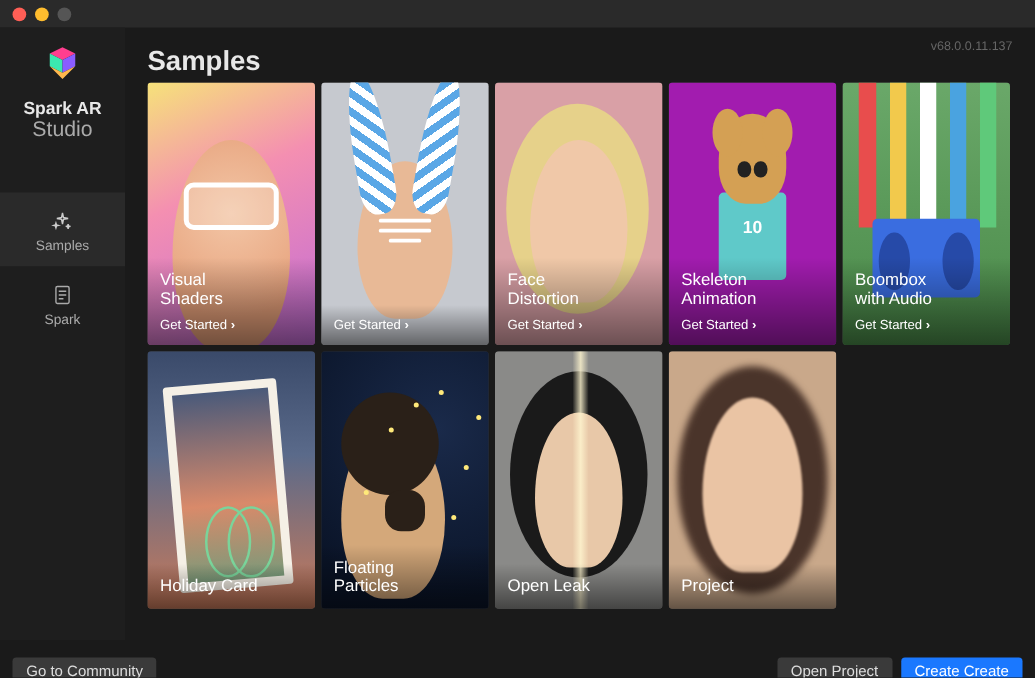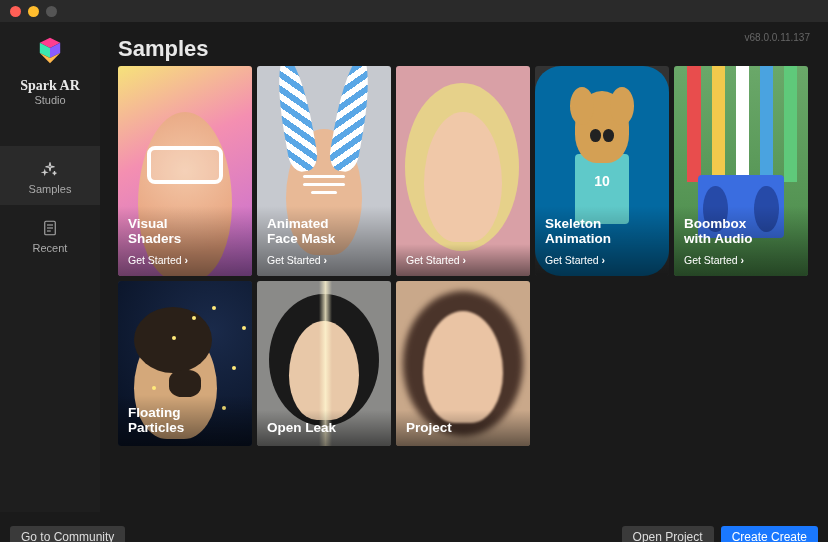--- a/index.html
+++ b/index.html
@@ -48,25 +48,24 @@
       width: 34px;
       height: 34px;
       margin-bottom: 8px;
     }
     .brand-name {
       color: #e8e8e8;
       font-size: 14px;
       font-weight: 600;
       text-align: center;
       line-height: 1.15;
-      font-family: Liberation Serif, serif;
     }
     .brand-sub {
       color: #aaa;
-      font-size: 11px;
+      font-size: 17px;
       text-align: center;
       margin-bottom: 40px;
     }
     .nav-item {
       width: 100%;
       text-align: center;
       padding: 14px 0 10px 0;
       cursor: pointer;
       color: #aaa;
       font-size: 11px;
@@ -110,35 +109,35 @@
       gap: 5px;
     }
     .card {
       position: relative;
       height: 210px;
       border-radius: 3px;
       overflow: hidden;
       cursor: pointer;
       background: #333;
     }
-    .card.row2 { height: 165px; }
+    .card.row2 { height: 206px; }
     .card-img {
       position: absolute;
       inset: 0;
     }
     .card-overlay {
       position: absolute;
       left: 0; right: 0; bottom: 0;
       padding: 10px 10px 10px 10px;
       background: linear-gradient(to top, rgba(0,0,0,0.5), rgba(0,0,0,0));
     }
     .card-title {
       color: #fff;
       font-size: 13.5px;
-      font-weight: 700;
+      font-weight: 400;
       line-height: 1.15;
       margin-bottom: 7px;
     }
     .card-cta {
       color: #fff;
       font-size: 10.5px;
       font-weight: 500;
     }
     .card-cta::after {
       content: " ›";
@@ -209,21 +208,21 @@
       <div>Samples</div>
     </div>
 
     <div class="nav-item">
       <svg class="nav-icon" viewBox="0 0 24 24" fill="none" stroke="#aaa" stroke-width="1.5">
         <rect x="5" y="3" width="14" height="18" rx="1.5"></rect>
         <line x1="8" y1="8" x2="16" y2="8"></line>
         <line x1="8" y1="12" x2="16" y2="12"></line>
         <line x1="8" y1="16" x2="13" y2="16"></line>
       </svg>
-      <div>Recent</div>
+      <div>Spark</div>
     </div>
   </div>
 
   <div class="main">
     <div class="version">v68.0.0.11.137</div>
     <div class="page-title">Samples</div>
 
     <div class="grid">
 
       <div class="card">
@@ -242,37 +241,37 @@
           <div class="face-base" style="background:#e8b996;top:30%;width:56%;height:60%;left:22%;"></div>
           <div style="position:absolute;top:-5%;left:18%;width:22%;height:55%;background:repeating-linear-gradient(45deg,#5aa7e6 0 6px,#fff 6px 12px);border-radius:60% 60% 50% 50%/80% 80% 20% 20%;transform:rotate(-10deg);"></div>
           <div style="position:absolute;top:-5%;right:18%;width:22%;height:55%;background:repeating-linear-gradient(-45deg,#5aa7e6 0 6px,#fff 6px 12px);border-radius:60% 60% 50% 50%/80% 80% 20% 20%;transform:rotate(10deg);"></div>
           <div style="position:absolute;top:52%;left:34%;width:32%;height:20%;">
             <div style="position:absolute;width:100%;height:3px;background:#fff;top:0;border-radius:3px;"></div>
             <div style="position:absolute;width:100%;height:3px;background:#fff;top:8px;border-radius:3px;"></div>
             <div style="position:absolute;width:60%;height:3px;background:#fff;top:16px;left:20%;border-radius:3px;"></div>
           </div>
         </div>
         <div class="card-overlay">
-          <div class="card-title">Animated<br>Face Mask</div>
           <div class="card-cta">Get Started</div>
         </div>
       </div>
 
       <div class="card">
         <div class="card-img" style="background:#d9a0a6;">
           <div class="hair" style="background:#e6d18a;width:85%;height:80%;left:7%;top:8%;"></div>
           <div class="face-base" style="background:#f0c8a8;top:22%;width:58%;height:62%;left:21%;"></div>
         </div>
         <div class="card-overlay">
-          <div class="card-cta">Get Started</div>
-        </div>
-      </div>
-
-      <div class="card">
-        <div class="card-img" style="background:#0369a1;border-radius:26px;">
+          <div class="card-title">Face<br>Distortion</div>
+          <div class="card-cta">Get Started</div>
+        </div>
+      </div>
+
+      <div class="card">
+        <div class="card-img" style="background:#a21caf;">
           <div style="position:absolute;bottom:25%;left:30%;width:40%;height:33%;background:#5fc9c9;border-radius:4px;"></div>
           <div style="position:absolute;bottom:39%;left:40%;width:20%;height:10%;color:#fff;font-size:14px;font-weight:700;text-align:center;">10</div>
           <div style="position:absolute;top:12%;left:30%;width:40%;height:34%;background:#d4a054;border-radius:50% 50% 40% 40%;"></div>
           <div style="position:absolute;top:10%;left:26%;width:18%;height:18%;background:#d4a054;border-radius:50%;"></div>
           <div style="position:absolute;top:10%;right:26%;width:18%;height:18%;background:#d4a054;border-radius:50%;"></div>
           <div style="position:absolute;top:30%;left:41%;width:8%;height:6%;background:#222;border-radius:50%;"></div>
           <div style="position:absolute;top:30%;right:41%;width:8%;height:6%;background:#222;border-radius:50%;"></div>
         </div>
         <div class="card-overlay">
           <div class="card-title">Skeleton<br>Animation</div>
@@ -290,20 +289,32 @@
           <div style="position:absolute;bottom:18%;left:18%;width:64%;height:30%;background:#3a6de0;border-radius:4px;"></div>
           <div style="position:absolute;bottom:21%;left:22%;width:18%;height:22%;background:#264aa8;border-radius:50%;"></div>
           <div style="position:absolute;bottom:21%;right:22%;width:18%;height:22%;background:#264aa8;border-radius:50%;"></div>
         </div>
         <div class="card-overlay">
           <div class="card-title">Boombox<br>with Audio</div>
           <div class="card-cta">Get Started</div>
         </div>
       </div>
 
+      <div class="card row2">
+        <div class="card-img" style="background:linear-gradient(#3a4a6a 0%,#5a6a8a 40%,#c97a5a 100%);">
+          <div style="position:absolute;top:12%;left:14%;width:68%;height:80%;background:#f5f0e6;border-radius:3px;transform:rotate(-5deg);padding:7px;">
+            <div style="width:100%;height:100%;background:linear-gradient(#4a5a7a 0%,#d98a6a 60%,#7a9a7a 100%);"></div>
+          </div>
+          <div style="position:absolute;bottom:12%;left:34%;width:28%;height:28%;border:2.5px solid #7ad49a;border-radius:50%;"></div>
+          <div style="position:absolute;bottom:12%;left:48%;width:28%;height:28%;border:2.5px solid #7ad49a;border-radius:50%;"></div>
+        </div>
+        <div class="card-overlay">
+          <div class="card-title">Holiday Card</div>
+        </div>
+      </div>
 
       <div class="card row2">
         <div class="card-img" style="background:radial-gradient(circle at 70% 30%,#1a2a4a 0%,#0a1428 80%);">
           <div class="face-base" style="background:#d4a87a;top:28%;width:62%;height:68%;left:12%;"></div>
           <div class="hair" style="background:#2a2018;width:58%;height:40%;left:12%;top:16%;"></div>
           <div style="position:absolute;bottom:30%;left:38%;width:24%;height:16%;background:#2a2018;border-radius:40%;"></div>
           <div style="position:absolute;top:15%;left:70%;width:4px;height:4px;background:#ffe97a;border-radius:50%;box-shadow: -40px 30px #ffe97a, 20px 60px #ffe97a, -60px 80px #ffe97a, 10px 100px #ffe97a, -20px 10px #ffe97a, 30px 20px #ffe97a;"></div>
         </div>
         <div class="card-overlay">
           <div class="card-title">Floating<br>Particles</div>

